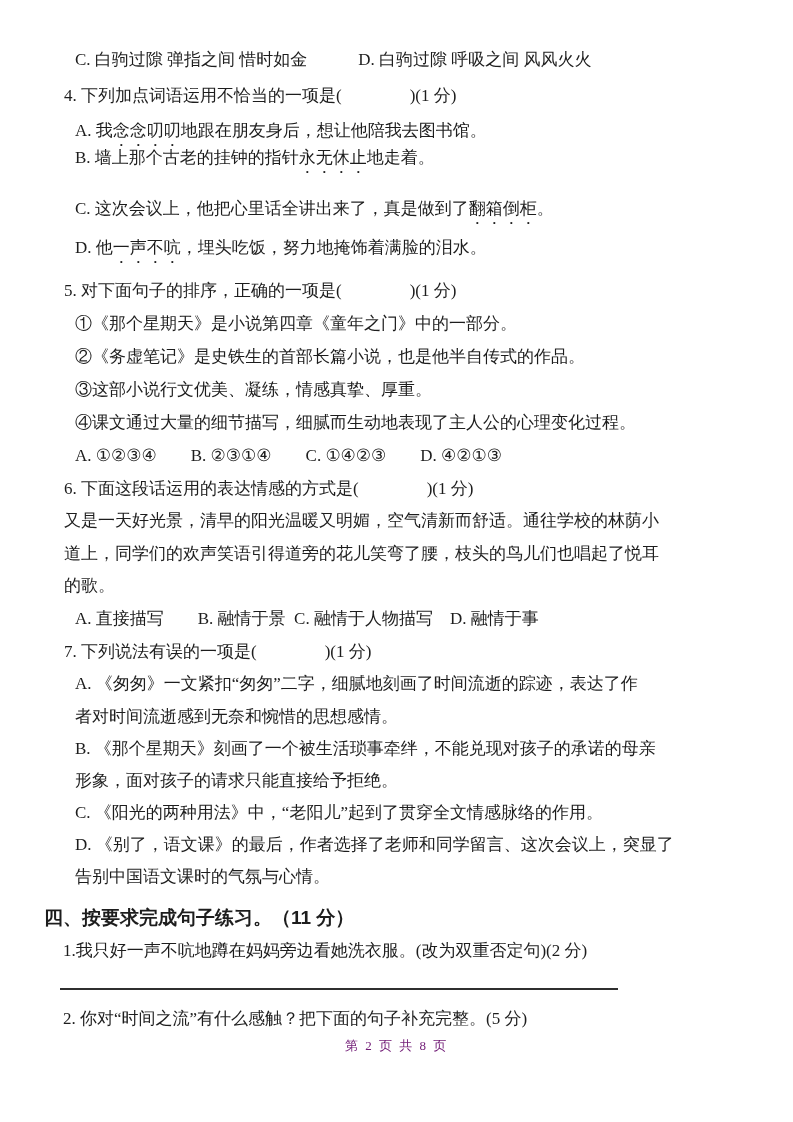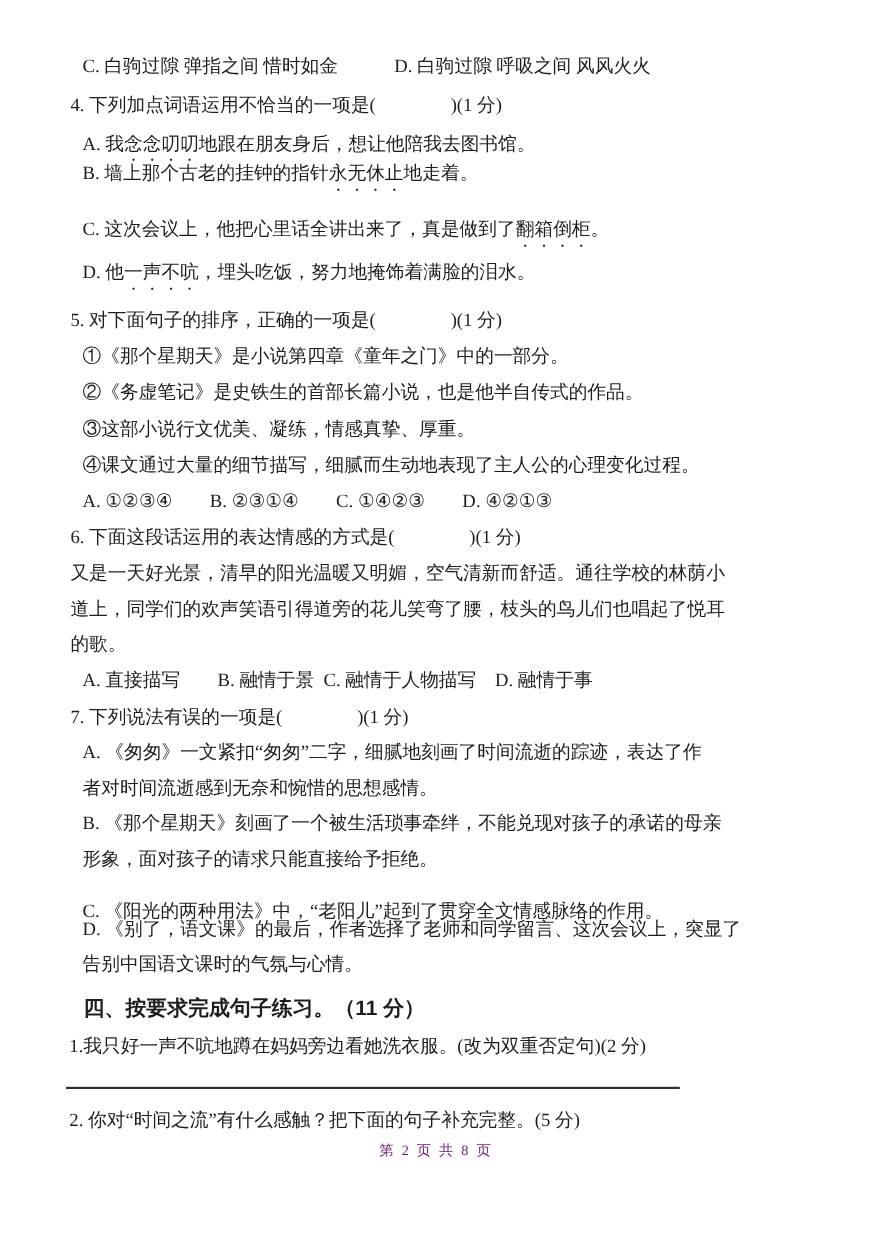--- a/index.html
+++ b/index.html
@@ -73,22 +73,22 @@
       <div class="line q" style="top: 477px;"><span>6. 下面这段话运用的表达情感的方式是(　　　　)(1 分)</span></div>
       <div class="line body" style="top: 509px;"><span>又是一天好光景，清早的阳光温暖又明媚，空气清新而舒适。通往学校的林荫小</span></div>
       <div class="line body" style="top: 542px;"><span>道上，同学们的欢声笑语引得道旁的花儿笑弯了腰，枝头的鸟儿们也唱起了悦耳</span></div>
       <div class="line body" style="top: 574px;"><span>的歌。</span></div>
       <div class="line opt" style="top: 607px;"><span>A. 直接描写　　B. 融情于景  C. 融情于人物描写　D. 融情于事</span></div>
       <div class="line q" style="top: 640px;"><span>7. 下列说法有误的一项是(　　　　)(1 分)</span></div>
       <div class="line opt" style="top: 672px;"><span>A. 《匆匆》一文紧扣“匆匆”二字，细腻地刻画了时间流逝的踪迹，表达了作</span></div>
       <div class="line opt" style="top: 705px;"><span>者对时间流逝感到无奈和惋惜的思想感情。</span></div>
       <div class="line opt" style="top: 737px;"><span>B. 《那个星期天》刻画了一个被生活琐事牵绊，不能兑现对孩子的承诺的母亲</span></div>
       <div class="line opt" style="top: 769px;"><span>形象，面对孩子的请求只能直接给予拒绝。</span></div>
-      <div class="line opt" style="top: 801px; margin-top: 16px;"><span>C. 《阳光的两种用法》中，“老阳儿”起到了贯穿全文情感脉络的作用。</span></div>
+      <div class="line opt" style="top: 801px;"><span>C. 《阳光的两种用法》中，“老阳儿”起到了贯穿全文情感脉络的作用。</span></div>
       <div class="line opt" style="top: 833px;"><span>D. 《别了，语文课》的最后，作者选择了老师和同学留言、这次会议上，突显了</span></div>
       <div class="line opt" style="top: 865px;"><span>告别中国语文课时的气氛与心情。</span></div>
-      <div class="line section" style="top: 906px; margin-left: 32px;"><span>四、按要求完成句子练习。（11 分）</span></div>
+      <div class="line section" style="top: 906px;"><span>四、按要求完成句子练习。（11 分）</span></div>
       <div class="line sub" style="top: 939px;"><span>1.我只好一声不吭地蹲在妈妈旁边看她洗衣服。(改为双重否定句)(2 分)</span></div>
       <div class="line blank" style="top: 988px;"></div>
       <div class="line sub" style="top: 1007px;"><span>2. 你对“时间之流”有什么感触？把下面的句子补充完整。(5 分)</span></div>
     </div>
   <div class="footer">第 2 页 共 8 页</div>
 </div>
 
 </body></html>

